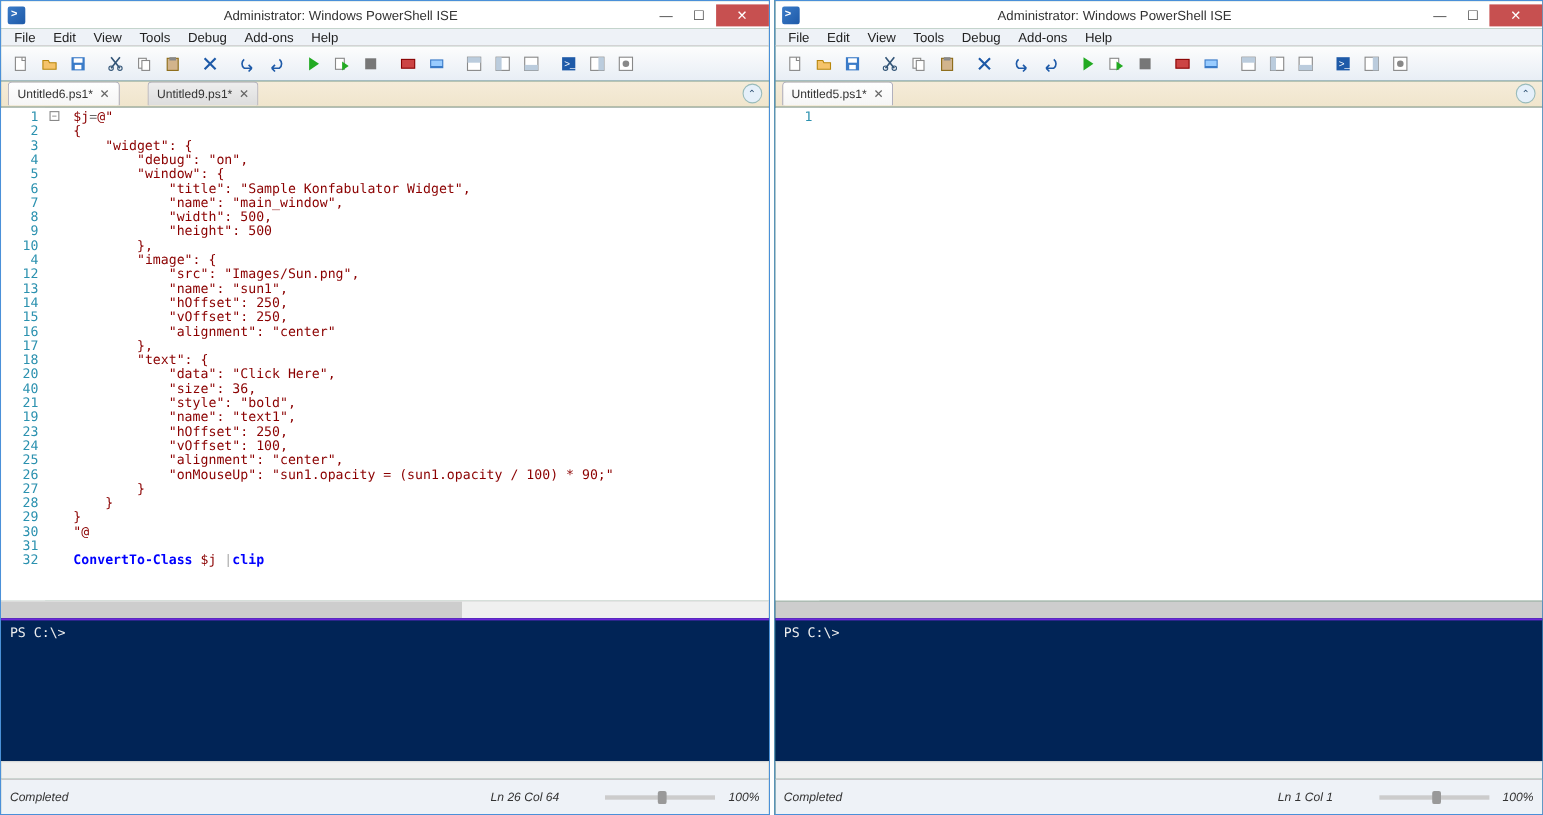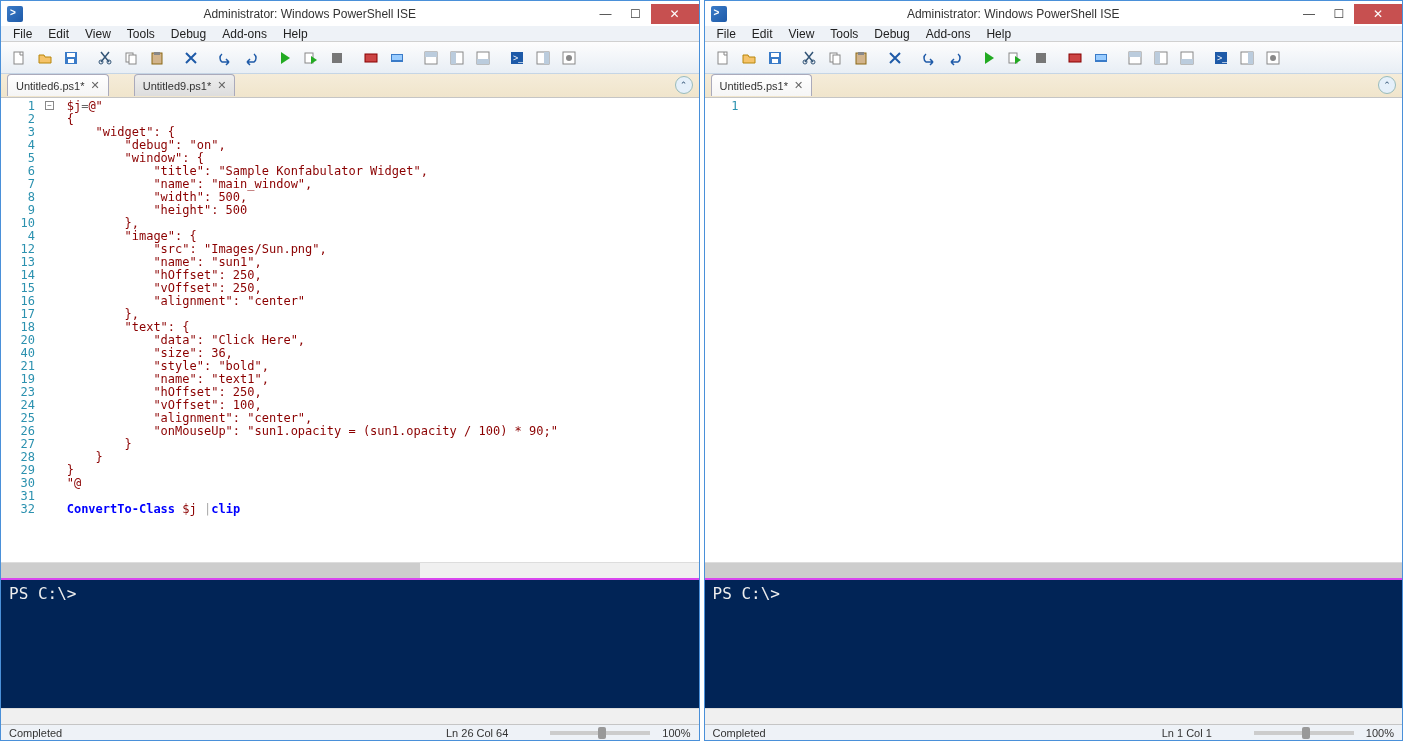--- a/index.html
+++ b/index.html
@@ -28,23 +28,23 @@
   .gutter { width: 40px; background: #fff; border-right: 0; text-align: right; padding: 2px 6px 0 0; color: #2b91af; font-family: Consolas, monospace; font-size: 12px; line-height: 13px; user-select: none; }
   .code { flex: 1; font-family: Consolas, monospace; font-size: 12px; line-height: 13px; padding: 2px 0 0 4px; white-space: pre; overflow: auto; color: #000; }
   .code .var { color: #8b0000; }
   .code .str { color: #8b0000; }
   .code .op { color: #666; }
   .code .cmdlet { color: #0000ff; font-weight: bold; }
   .code .pipe { color: #a9a9a9; }
   .fold { position: absolute; left: 44px; top: 3px; width: 9px; height: 9px; border: 1px solid #888; font-size: 8px; line-height: 7px; text-align: center; color: #555; background: #fff; }
   .hscroll { height: 16px; background: #f0f0f0; border-top: 1px solid #ddd; display: flex; }
   .hscroll .thumb { width: 60%; height: 100%; background: #cdcdcd; }
-  .console { height: 130px; background: #012456; color: #eee; font-family: Consolas, monospace; font-size: 16px; padding: 4px 8px; border-top: 2px solid #d946ef; overflow: auto; }
+  .console { height: 130px; background: #012456; color: #eee; font-family: Consolas, monospace; font-size: 12px; padding: 4px 8px; border-top: 2px solid #6d28d9; overflow: auto; }
   .console-scroll { height: 16px; background: #f0f0f0; border-top: 1px solid #ddd; }
-  .statusbar { height: 16px; background: #eef2f7; border-top: 1px solid #c5c5c5; display: flex; align-items: center; padding: 0 8px; font-size: 11px; color: #333; }
+  .statusbar { height: 32px; background: #eef2f7; border-top: 1px solid #c5c5c5; display: flex; align-items: center; padding: 0 8px; font-size: 11px; color: #333; font-style: italic; }
   .statusbar .spacer { flex: 1; }
   .statusbar .pos { margin-right: 30px; margin-left: 32px; }
   .zoom-slider { width: 100px; height: 4px; background: #ccc; margin: 0 12px; position: relative; }
   .zoom-slider .knob { position: absolute; left: 48px; top: -4px; width: 8px; height: 12px; background: #999; border-radius: 2px; }
   svg { display: block; }
 </style>
 </head>
 <body>
 
 <div class="window">

